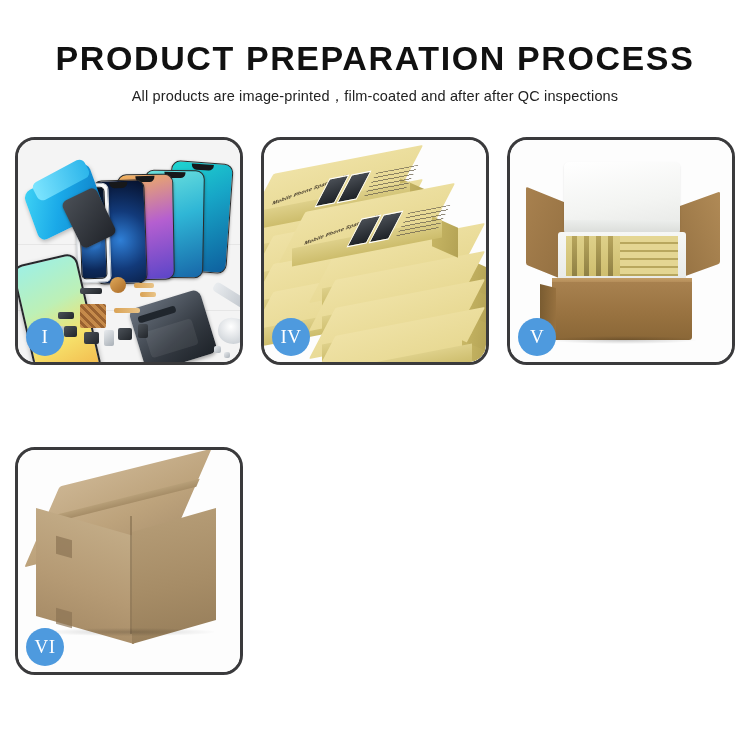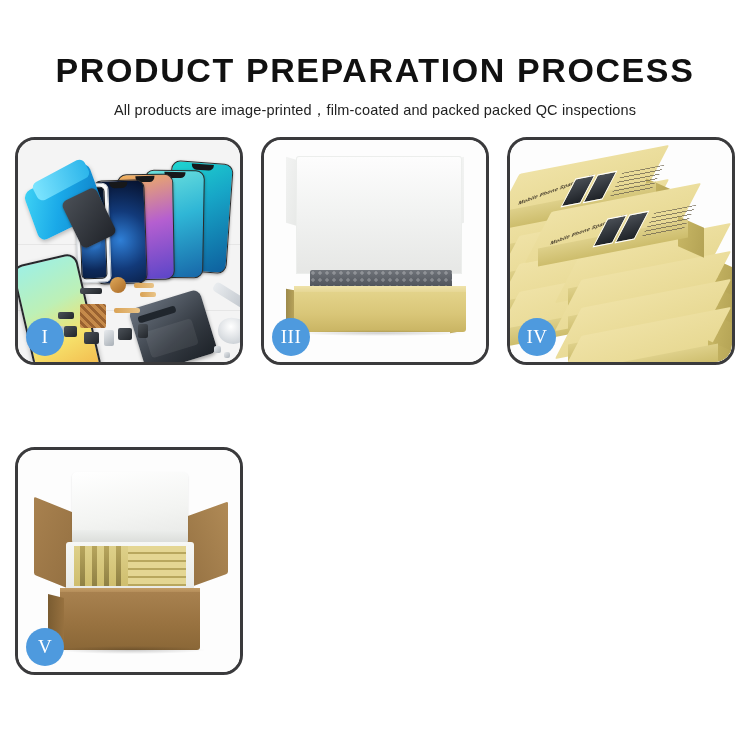--- a/index.html
+++ b/index.html
@@ -23,21 +23,21 @@
     width: 750px;
     padding-top: 40px;
     text-align: center;
   }
   .main-title {
     font-size: 34px;
     font-weight: bold;
     letter-spacing: 1.6px;
     color: #111111;
     line-height: 1.1;
-    margin: 12px;
+    margin: 0;
     white-space: nowrap;
   }
   .sub-title {
     font-size: 14.5px;
     font-weight: normal;
     color: #222222;
     margin: 10px 0 0 0;
     letter-spacing: 0.15px;
     white-space: nowrap;
   }
@@ -429,21 +429,21 @@
   .p6-shadow {
     position:absolute; left:26px; top:178px; width:170px; height:8px;
     background: radial-gradient(ellipse at 50% 50%, rgba(0,0,0,.16) 0%, rgba(0,0,0,0) 74%);
   }
 </style>
 </head>
 <body>
 
 <div class="header">
   <h1 class="main-title">PRODUCT PREPARATION PROCESS</h1>
-  <p class="sub-title">All products are image-printed，film-coated and packed packed QC inspections</p>
+  <p class="sub-title">All products are image-printed，film-coated and after after QC inspections</p>
 </div>
 
 <div class="grid">
 
   <div class="panel">
     <div class="panel-scene">
       <div class="p1-bg"></div>
       <div class="p1-strip" style="top:104px;"></div>
       <div class="p1-strip" style="top:170px;"></div>
 
@@ -492,35 +492,20 @@
       <div class="chip dark" style="left:100px; top:188px; width:14px; height:12px;"></div>
       <div class="chip dark" style="left:120px; top:184px; width:10px; height:14px;"></div>
       <div class="chip silver" style="left:34px; top:186px; width:12px; height:6px;"></div>
       <div class="chip silver" style="left:196px; top:206px; width:7px; height:7px;"></div>
       <div class="chip silver" style="left:206px; top:212px; width:6px; height:6px;"></div>
     </div>
     <div class="badge">I</div>
   </div>
 
 
-  <div class="panel">
-    <div class="panel-scene">
-      <div class="p3-bg"></div>
-      <div class="p3-lid-flapL"></div>
-      <div class="p3-lid-flapR"></div>
-      <div class="p3-lid"></div>
-      <div class="p3-foam"></div>
-      <div class="p3-tray-left"></div>
-      <div class="p3-tray-right"></div>
-      <div class="p3-tray-top"></div>
-      <div class="p3-tray-front"></div>
-      <div class="p3-shadow"></div>
-    </div>
-    <div class="badge">III</div>
-  </div>
 
   <div class="panel">
     <div class="panel-scene">
       <div class="p4-bg"></div>
 
       <div class="stackbox" style="left:-4px; top:56px;">
         <div class="sb-top"></div>
         <div class="sb-front"></div>
       </div>
       <div class="stackbox" style="left:-4px; top:84px;">
@@ -596,14 +581,28 @@
         <div class="p5-inner-h"></div>
       </div>
       <div class="p5-front-lip"></div>
       <div class="p5-front"></div>
       <div class="p5-side-l"></div>
       <div class="p5-shadow"></div>
     </div>
     <div class="badge">V</div>
   </div>
 
+  <div class="panel">
+    <div class="panel-scene">
+      <div class="p6-bg"></div>
+      <div class="p6-top"></div>
+      <div class="p6-seam"></div>
+      <div class="p6-left"></div>
+      <div class="p6-right"></div>
+      <div class="p6-tapeA"></div>
+      <div class="p6-tapeB"></div>
+      <div class="p6-edge"></div>
+      <div class="p6-shadow"></div>
+    </div>
+    <div class="badge">VI</div>
+  </div>
 
 </div>
 
 </body></html>

